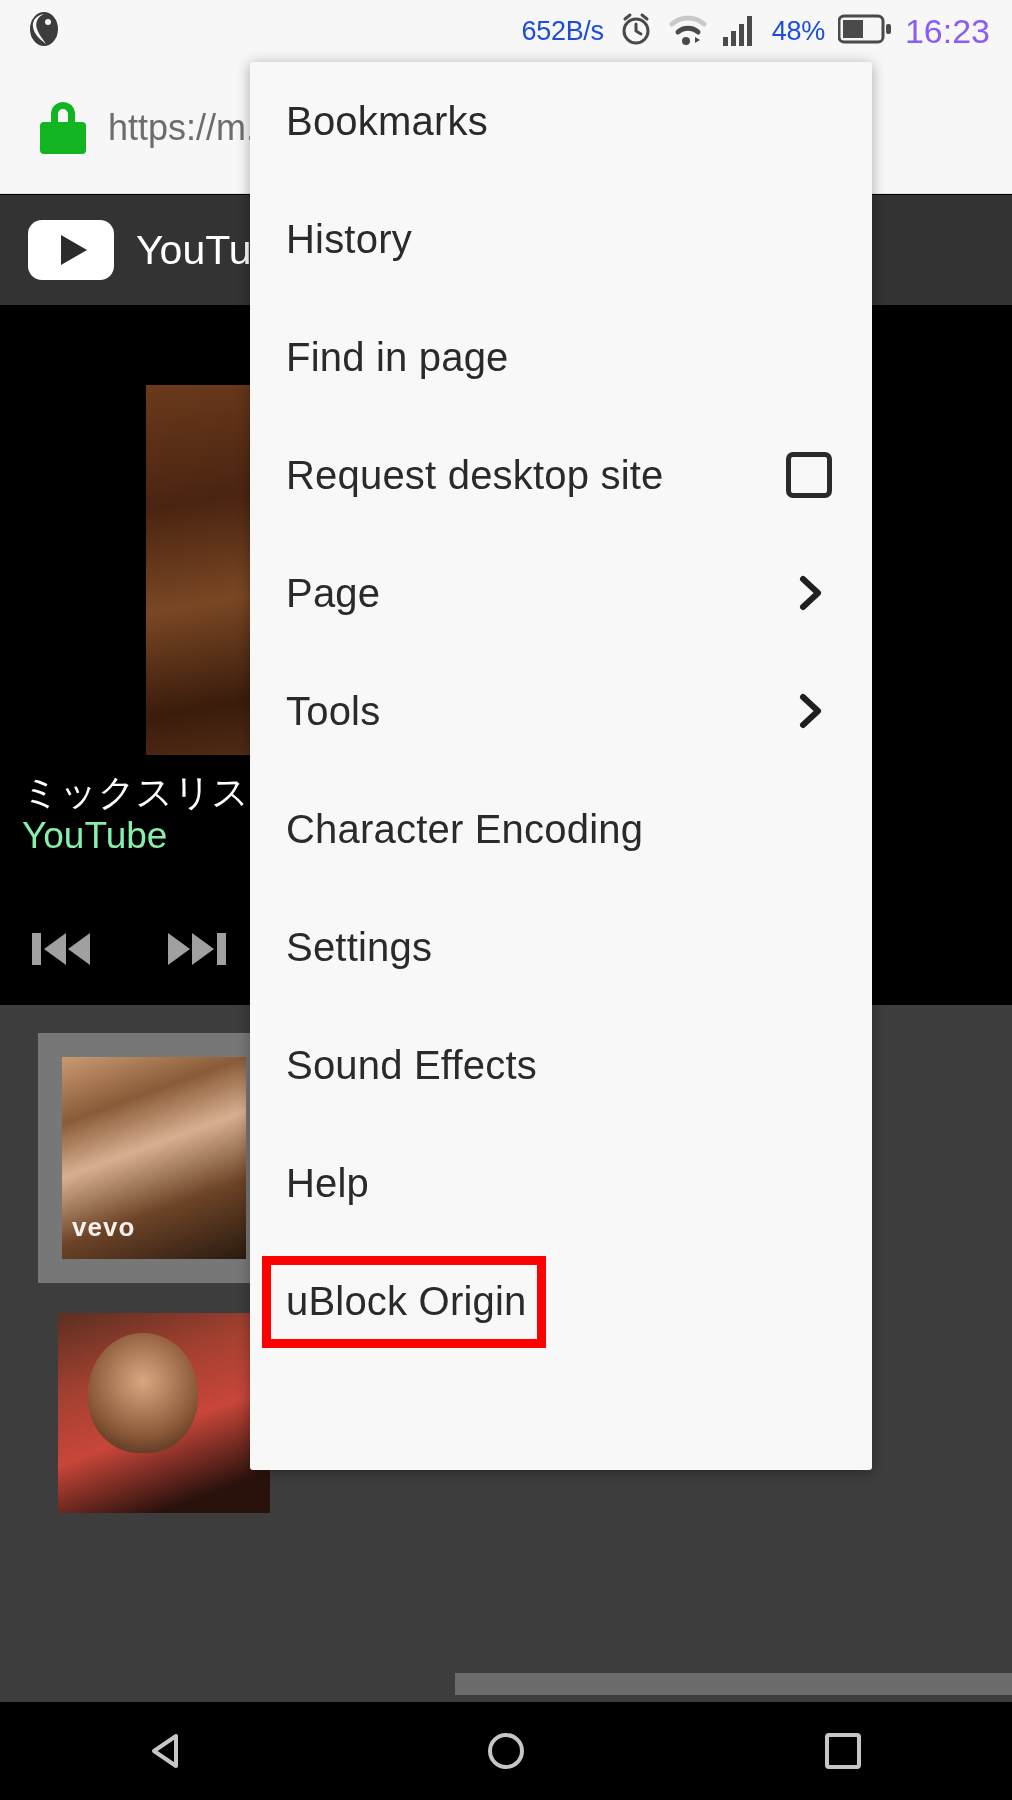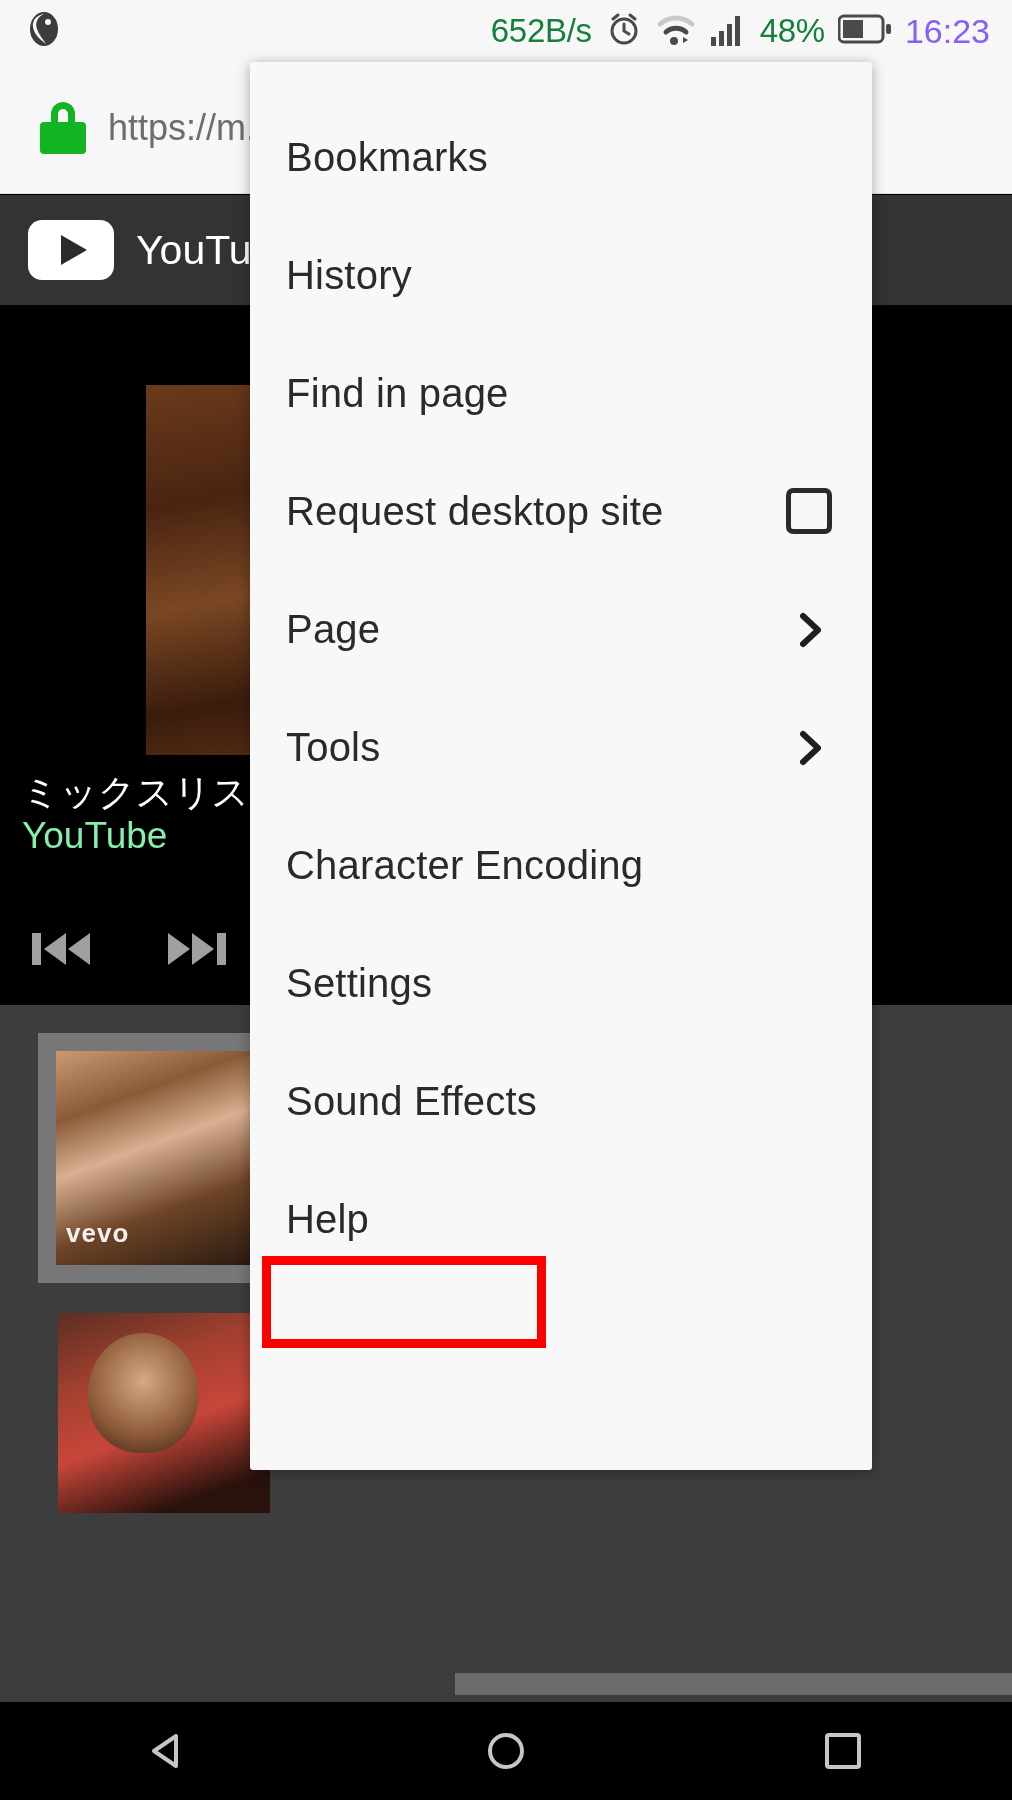--- a/index.html
+++ b/index.html
@@ -13,21 +13,21 @@
   
   .statusbar{
     position:absolute; left:0; top:0; width:1012px; height:62px;
     background:#f7f7f7; display:flex; align-items:center;
   }
   .sb-left{ display:flex; align-items:center; padding-left:24px; }
   .sb-right{
     margin-left:auto; display:flex; align-items:center;
     padding-right:22px; gap:13px; color:#4a4a4a;
   }
-  .sb-text{ font-size:33px; color:#15803d; letter-spacing:-0.3px; }
+  .sb-text{ font-size:27px; color:#1d4ed8; letter-spacing:-0.3px; }
   .sb-time{ font-size:34px; color:#8b5cf6; }
   .fx-icon{ width:40px; height:40px; }
 
   
   .urlbar{
     position:absolute; left:0; top:62px; width:1012px; height:132px;
     background:#f7f7f7; display:flex; align-items:center; padding-left:40px;
     border-bottom:1px solid #e2e2e2;
   }
   .lock{ width:46px; height:52px; position:relative; margin-right:22px; }
@@ -76,21 +76,21 @@
   }
   .media-ctrls{
     position:absolute; left:30px; top:620px; display:flex; gap:70px; align-items:center;
   }
   .ctrl-ic{ fill:#a0a0a0; }
 
   .list-area{
     position:absolute; left:0; top:810px; width:1012px; height:700px; background:#3d3d3d;
   }
   .card{
-    position:absolute; background:#777; padding:18px;
+    position:absolute; background:#777; padding:24px;
   }
   .card1{ left:38px; top:28px; width:232px; height:250px; }
   .card-img1{
     width:100%; height:100%;
     background:linear-gradient(160deg,#c99a72 0%,#8a5b38 25%,#d8b091 45%,#6d4427 70%,#2a1a10 100%);
     position:relative;
   }
   .vevo{
     position:absolute; left:10px; bottom:16px; color:#fff;
     font-size:26px; font-weight:bold; letter-spacing:1px; opacity:.92;
@@ -110,21 +110,21 @@
   }
 
   
   .menu{
     position:absolute; left:250px; top:62px; width:622px; height:1408px;
     background:#f8f8f8; border-radius:3px;
     box-shadow:0 2px 14px rgba(0,0,0,.32);
     overflow:hidden;
   }
   .menu-item{
-    position:relative; height:118px; display:flex; align-items:flex-end;
+    position:relative; height:118px; display:flex; align-items:center;
     padding-left:36px; padding-right:40px;
   }
   .mi-label{ font-size:40px; color:#2a2a2a; letter-spacing:.2px; }
   .mi-right{ margin-left:auto; display:flex; align-items:center; }
   .checkbox{
     width:46px; height:46px; border:5px solid #2a2a2a; border-radius:7px;
   }
   .chevron{ display:block; }
 
   
@@ -282,20 +282,23 @@
         <span class="mi-label">Character Encoding</span>
       </div>
       <div class="menu-item">
         <span class="mi-label">Settings</span>
       </div>
       <div class="menu-item">
         <span class="mi-label">Sound Effects</span>
       </div>
       <div class="menu-item">
         <span class="mi-label">Help</span>
+      </div>
+      <div class="menu-item">
+        <span class="mi-label">uBlock Origin</span>
       </div>
     </div>
 
   <div class="annot" style="top: 1256px; left: 262px; height: 92px; border-color: rgb(255, 0, 0);"></div>
 
   <div class="navbar">
     <span class="nav-btn">
       <svg width="50" height="50" viewBox="0 0 50 50" aria-hidden="true">
         <path d="M32 10 L32 40 L10 25 Z" fill="none" stroke="#c6c6c6" stroke-width="4" stroke-linejoin="round"></path>
       </svg>

